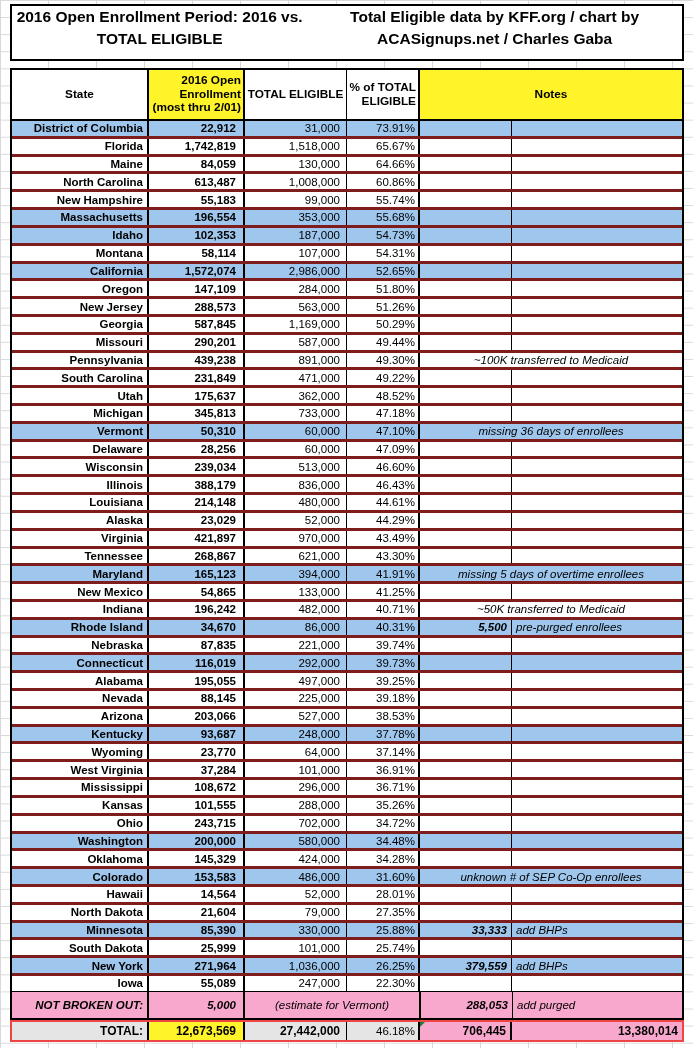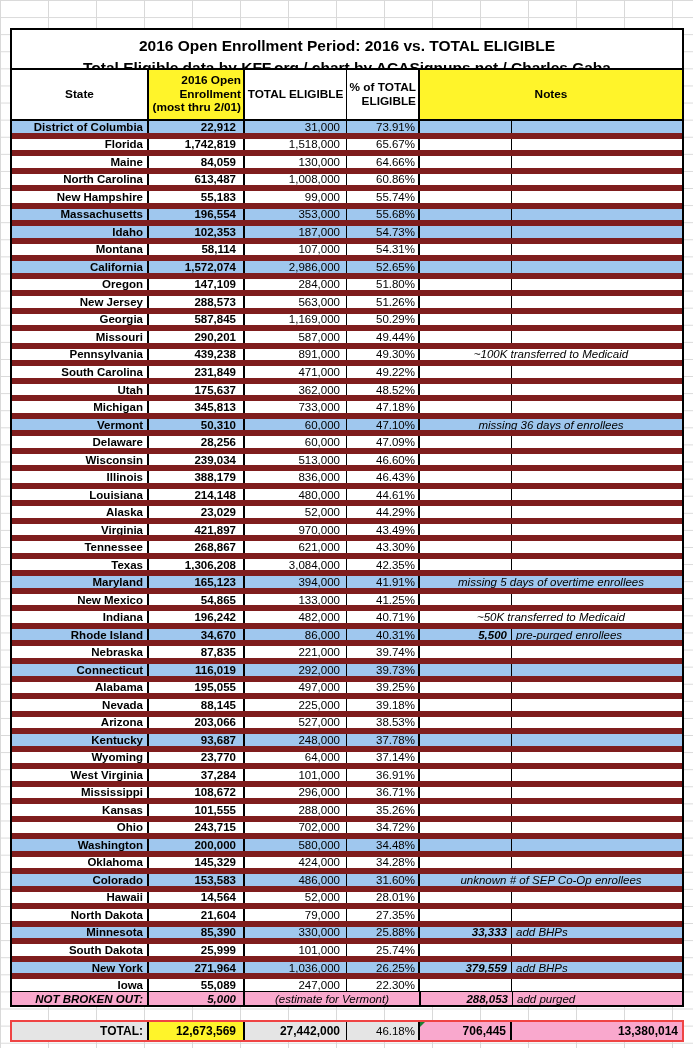--- a/index.html
+++ b/index.html
@@ -11,22 +11,22 @@
       linear-gradient(to right,#d9d9d9 1px,transparent 1px),
       linear-gradient(to bottom,#d9d9d9 1px,transparent 1px);
     background-size:48px 17.1px;
   }
   *{box-sizing:border-box;}
 
   
   .title-box{
     position:absolute;left:10px;top:4px;width:674px;height:57px;
     border:2.5px solid #000;background:#fff;
-    display:flex;flex-direction:column;justify-content:center;
-    text-align:center;font-weight:bold;font-size:15.5px;line-height:1.4;margin-top:24px;
+    display:flex;flex-direction:row;justify-content:center;
+    text-align:center;font-weight:bold;font-size:15.5px;line-height:1.4;
   }
 
   
   .main-table{
     position:absolute;left:10px;top:68px;width:674px;
     border:2px solid #000;background:#fff;
   }
   .thead{display:flex;height:51px;border-bottom:2px solid #000;
     font-weight:bold;font-size:11.8px;line-height:1.18;text-align:center;}
   .th{display:flex;align-items:center;justify-content:center;padding:0 2px;text-align:right;}
@@ -36,35 +36,35 @@
   .c-enroll  {width:96px; border-right:2px solid #000;}
   .c-eligible{width:102px;border-right:1px solid #000;}
   .c-pct     {width:73px; border-right:2px solid #000;}
   .c-noteval {width:92px; border-right:1px solid #000;}
   .c-notetext{flex:1;border-right:none;}
 
   .th.c-enroll,.th.c-notes{background:#FFF42A;}
   .th.c-notes{flex:1;border-right:none;}
 
   #rows{height:870px;display:flex;flex-direction:column;font-size:11.5px;}
-  .tr{flex:1 1 0;display:flex;border-bottom:6px solid #7f1d1d;min-height:0;}
+  .tr{flex:1 1 0;display:flex;border-bottom:3px solid #7f1d1d;min-height:0;}
   .tr:last-child{border-bottom:none;}
   .tr.hl{background:#9FC7EE;}
   .td{display:flex;align-items:center;height:100%;overflow:hidden;white-space:nowrap;}
   .td.c-state   {font-weight:bold;justify-content:flex-end;padding-right:4px;}
   .td.c-enroll  {font-weight:bold;justify-content:flex-end;padding-right:7px;}
   .td.c-eligible{justify-content:flex-end;padding-right:6px;}
   .td.c-pct     {justify-content:flex-end;padding-right:3px;}
   .td.c-noteval {font-weight:bold;font-style:italic;justify-content:flex-end;padding-right:4px;}
   .td.c-notetext{font-style:italic;justify-content:flex-start;padding-left:4px;}
   .td.merged{width:auto;flex:1;border-right:none;font-weight:normal;font-style:italic;
     justify-content:center;padding:0;}
 
   
-  .special{display:flex;height:14px;border-top:1px solid #000;background:#F9A8CD;
+  .special{display:flex;height:27px;border-top:1px solid #000;background:#F9A8CD;
     font-size:11.5px;font-style:italic;}
   .special .td{height:100%;}
   .special .c-label{width:137px;border-right:2px solid #000;font-weight:bold;
     justify-content:flex-end;padding-right:4px;}
   .special .c-enroll{font-weight:bold;}
   .special .c-estimate{width:176px;border-right:2px solid #000;justify-content:center;}
 
   
   .total-box{
     position:absolute;left:10px;top:1020px;width:674px;height:22px;
@@ -292,28 +292,20 @@
     <div class="td c-notetext"></div>
   </div>
       <div class="tr">
     <div class="td c-state">Tennessee</div>
     <div class="td c-enroll">268,867</div>
     <div class="td c-eligible">621,000</div>
     <div class="td c-pct">43.30%</div>
     <div class="td c-noteval"></div>
     <div class="td c-notetext"></div>
   </div>
-      <div class="tr">
-    <div class="td c-state">Texas</div>
-    <div class="td c-enroll">1,306,208</div>
-    <div class="td c-eligible">3,084,000</div>
-    <div class="td c-pct">42.35%</div>
-    <div class="td c-noteval"></div>
-    <div class="td c-notetext"></div>
-  </div>
       <div class="tr hl">
     <div class="td c-state">Maryland</div>
     <div class="td c-enroll">165,123</div>
     <div class="td c-eligible">394,000</div>
     <div class="td c-pct">41.91%</div>
     <div class="td c-noteval merged">missing 5 days of overtime enrollees</div>
 
   </div>
       <div class="tr">
     <div class="td c-state">New Mexico</div>

